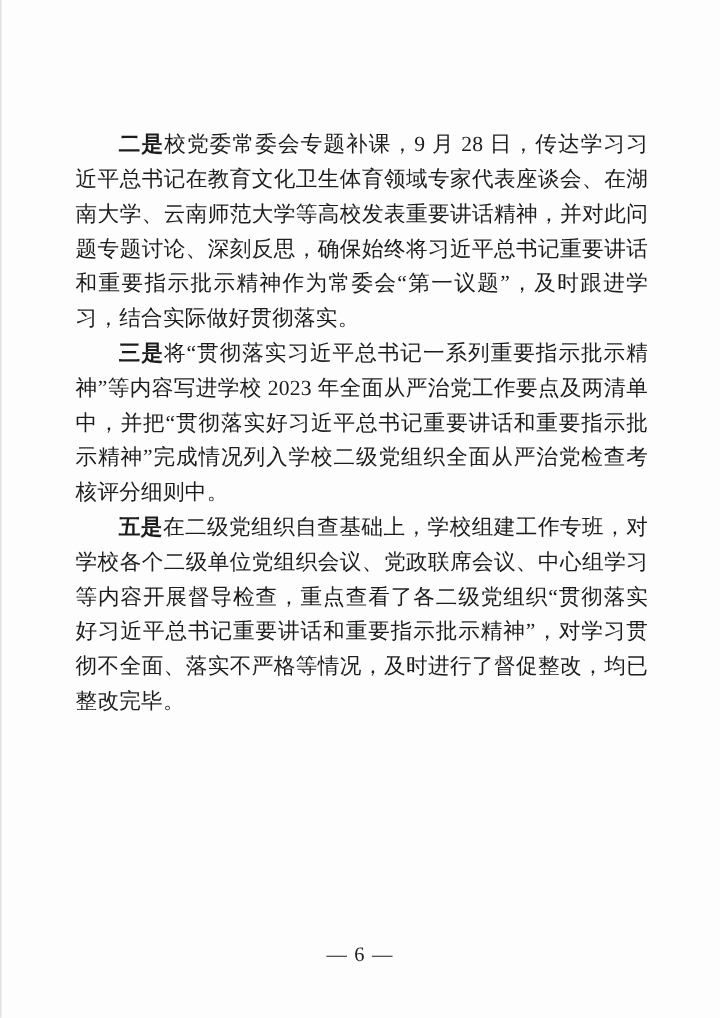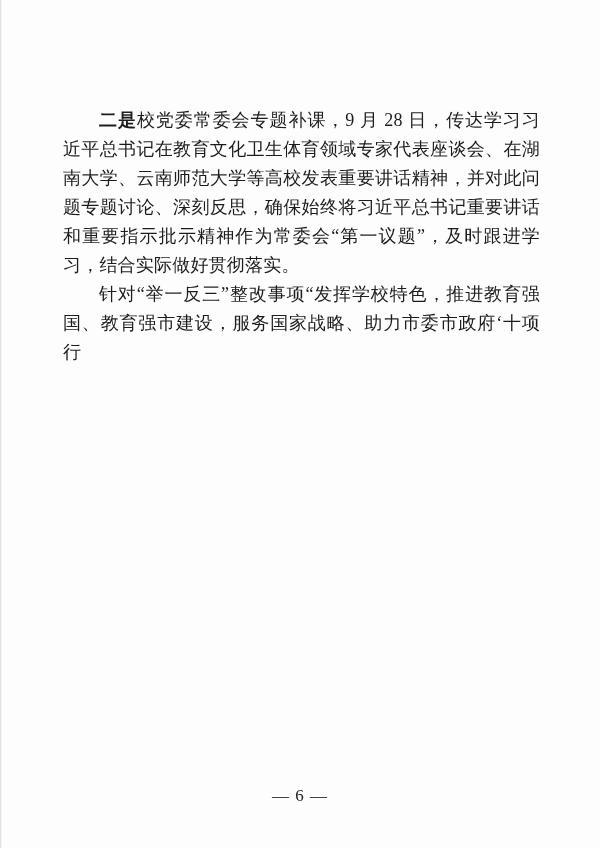--- a/index.html
+++ b/index.html
@@ -53,16 +53,17 @@
     letter-spacing: 1px;
   }
 </style>
 </head>
 <body>
 
 <div class="scan-edge"></div>
 
 <div class="doc-body">
   <p class="para"><span class="lead">二是</span><span>校党委常委会专题补课，9 月 28 日，传达学习习近平总书记在教育文化卫生体育领域专家代表座谈会、在湖南大学、云南师范大学等高校发表重要讲话精神，并对此问题专题讨论、深刻反思，确保始终将习近平总书记重要讲话和重要指示批示精神作为常委会“第一议题”，及时跟进学习，结合实际做好贯彻落实。</span></p>
-  <p class="para"><span class="lead"></span><span>针对“举一反三”整改事项“发挥学校特色，推进教育强国、教育强市建设，服务国家战略、助力市委市政府‘十项行</span></p>
+  <p class="para"><span class="lead">三是</span><span>将“贯彻落实习近平总书记一系列重要指示批示精神”等内容写进学校 2023 年全面从严治党工作要点及两清单中，并把“贯彻落实好习近平总书记重要讲话和重要指示批示精神”完成情况列入学校二级党组织全面从严治党检查考核评分细则中。</span></p>
+  <p class="para"><span class="lead">五是</span><span>在二级党组织自查基础上，学校组建工作专班，对学校各个二级单位党组织会议、党政联席会议、中心组学习等内容开展督导检查，重点查看了各二级党组织“贯彻落实好习近平总书记重要讲话和重要指示批示精神”，对学习贯彻不全面、落实不严格等情况，及时进行了督促整改，均已整改完毕。</span></p>
 </div>
 
 <div class="page-footer">— 6 —</div>
 
 </body></html>

